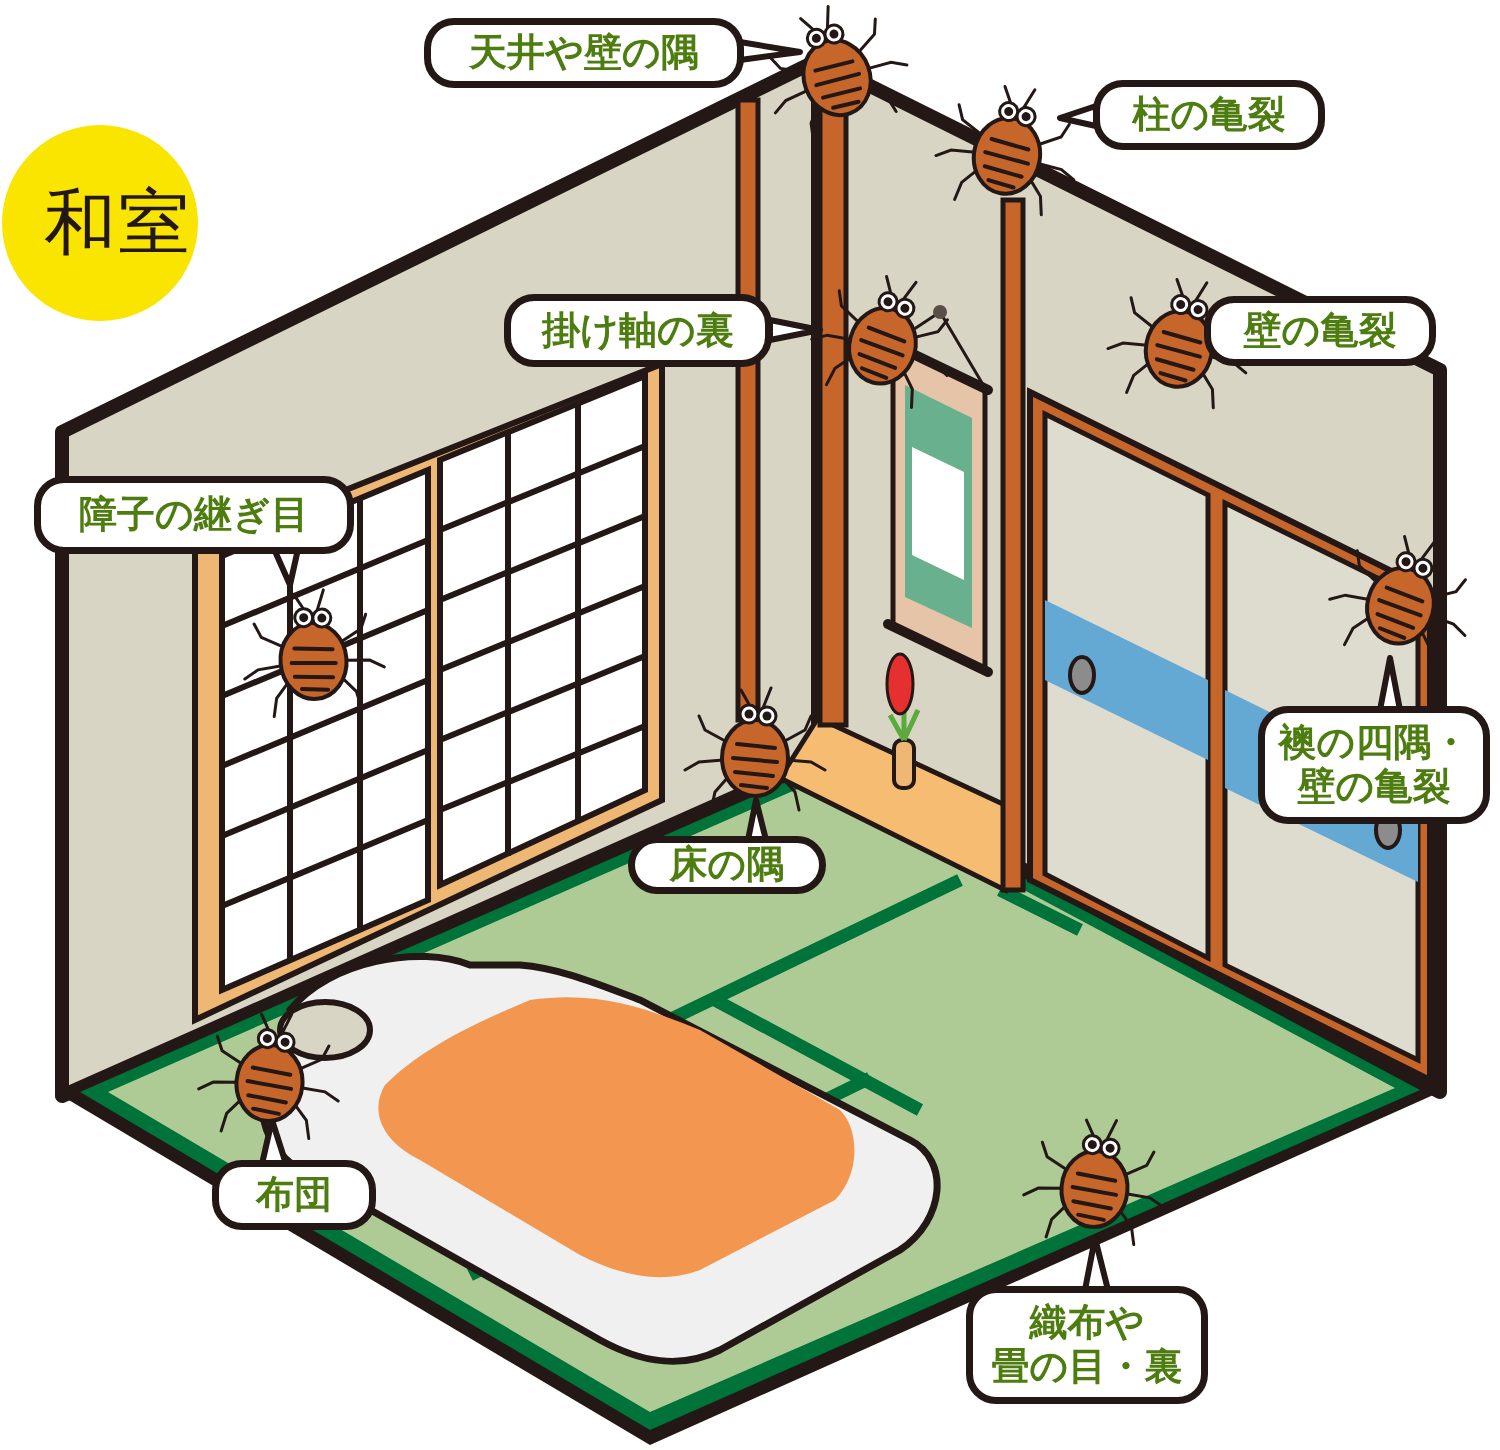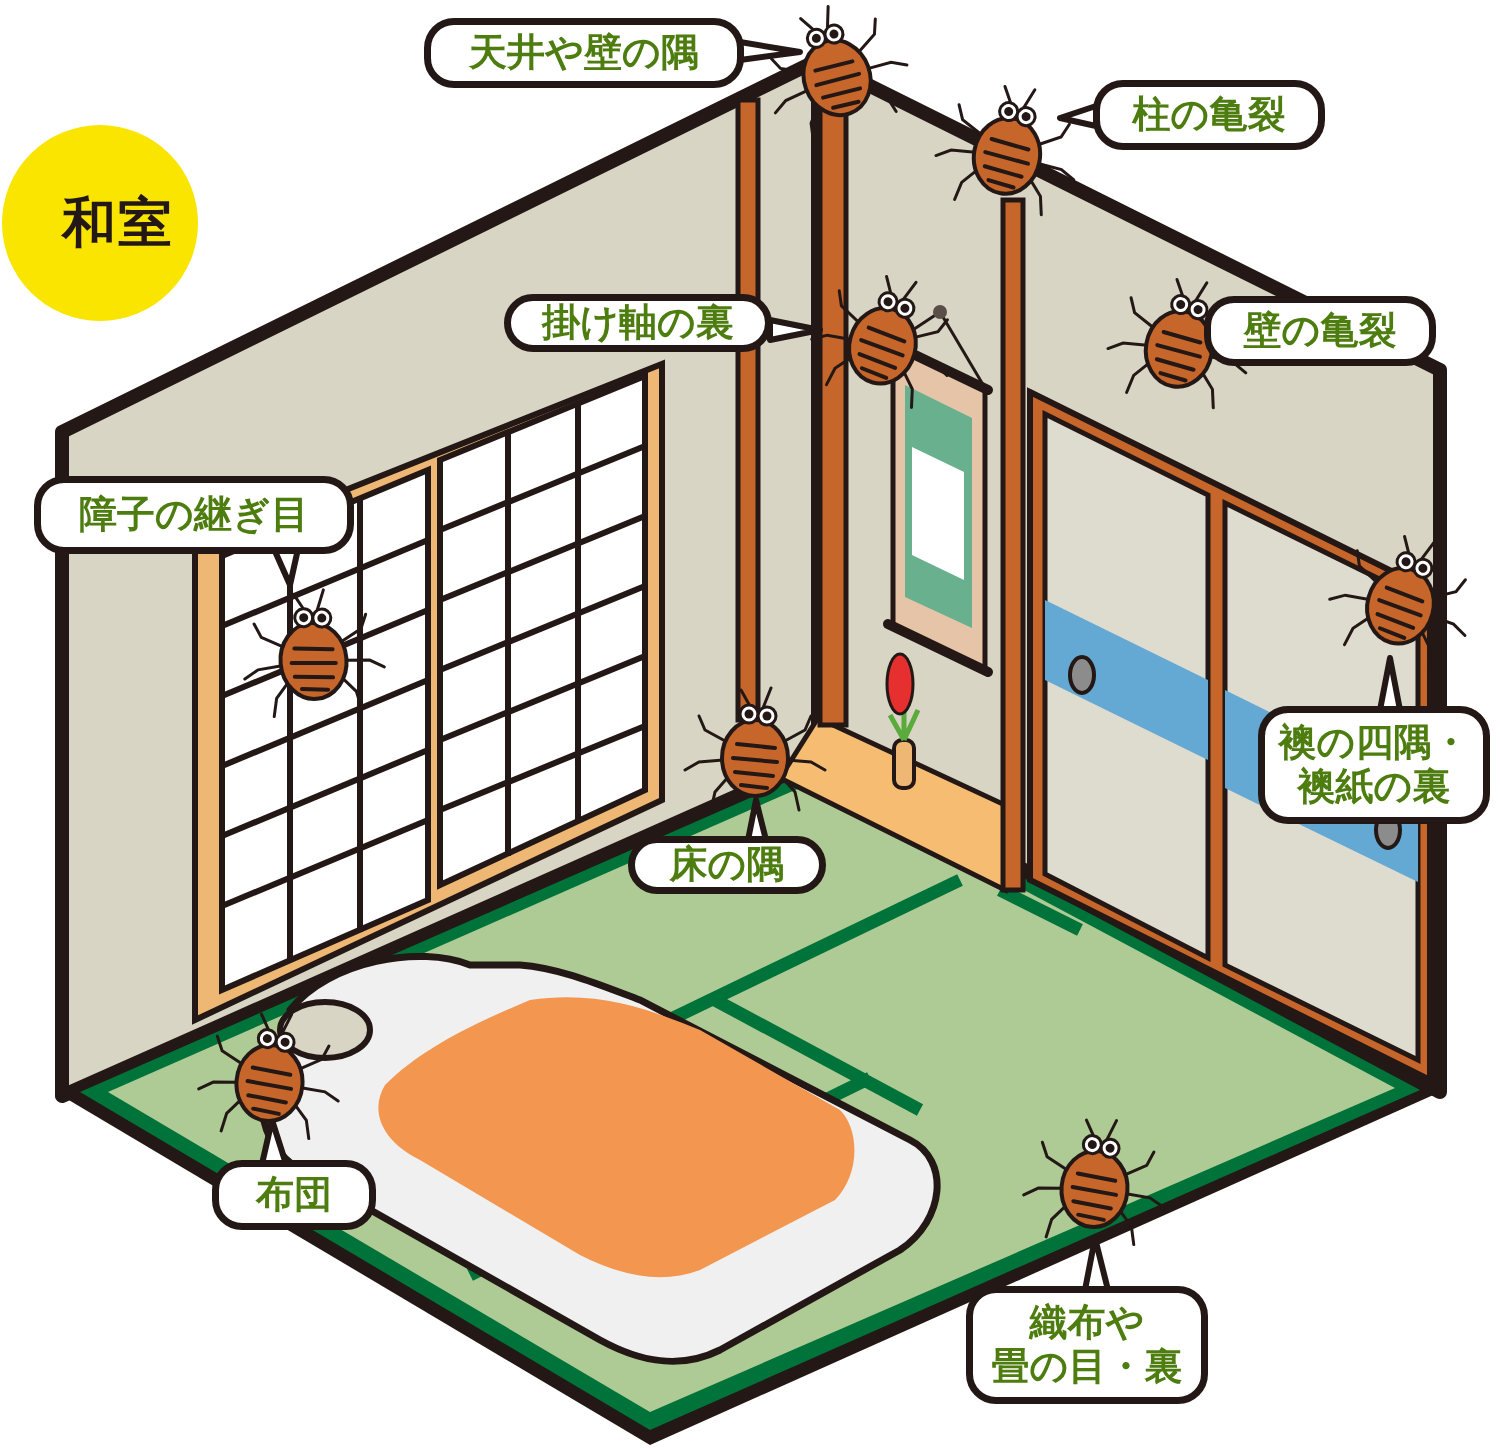--- a/index.html
+++ b/index.html
@@ -3,21 +3,21 @@
 <meta charset="utf-8">
 <style>
   html, body { margin: 0; padding: 0; background: #ffffff; }
   body { width: 1500px; height: 1450px; position: relative; overflow: hidden;
          font-family: "DejaVu Sans", "Liberation Sans", sans-serif; }
   #scene { position: absolute; left: 0; top: 0; width: 1500px; height: 1450px; }
   .title-badge {
     position: absolute; left: 2px; top: 125px; width: 196px; height: 196px;
     border-radius: 50%; display: flex; align-items: center; justify-content: center;
   }
-  .title-badge span { font-size: 54px; font-weight: bold; color: #231815; letter-spacing: 2px; margin-left: 36px; }
+  .title-badge span { font-size: 72px; font-weight: normal; color: #231815; letter-spacing: 2px; margin-left: 36px; }
   .callout {
     position: absolute; background: #ffffff; border: 7px solid #231815; border-radius: 30px;
     display: flex; align-items: center; justify-content: center; box-sizing: border-box;
     text-align: center; color: #4d7c0f; font-weight: bold; line-height: 1.15;
     white-space: pre-line;
   }
   .callout span { font-size: 38px; }
 </style>
 </head>
 <body>
@@ -153,22 +153,22 @@
     </g>
 </svg>
 
 <div class="title-badge" style="background:#f9e500">
   <span>和室</span>
 </div>
 
 <div id="callout-layer">
   <div class="callout" style="left: 424px; top: 18px; width: 320px; height: 70px;"><span>天井や壁の隅</span></div>
   <div class="callout" style="left: 1093px; top: 80px; width: 232px; height: 70px; align-items: center;"><span>柱の亀裂</span></div>
-  <div class="callout" style="left: 504px; top: 294px; width: 268px; height: 58px;"><span>掛け軸の裏</span></div>
+  <div class="callout" style="left: 504px; top: 294px; width: 268px; height: 73px;"><span>掛け軸の裏</span></div>
   <div class="callout" style="left: 1204px; top: 296px; width: 232px; height: 70px;"><span>壁の亀裂</span></div>
   <div class="callout" style="left: 34px; top: 476px; width: 320px; height: 78px;"><span>障子の継ぎ目</span></div>
   <div class="callout" style="left: 1258px; top: 706px; width: 232px; height: 118px;"><span>襖の四隅・
-襖紙の裏</span></div>
+壁の亀裂</span></div>
   <div class="callout" style="left: 628px; top: 836px; width: 198px; height: 58px;"><span>床の隅</span></div>
   <div class="callout" style="left: 212px; top: 1160px; width: 164px; height: 70px;"><span>布団</span></div>
   <div class="callout" style="left: 966px; top: 1286px; width: 242px; height: 118px;"><span>織布や
 畳の目・裏</span></div>
 </div>
 
 </body></html>

